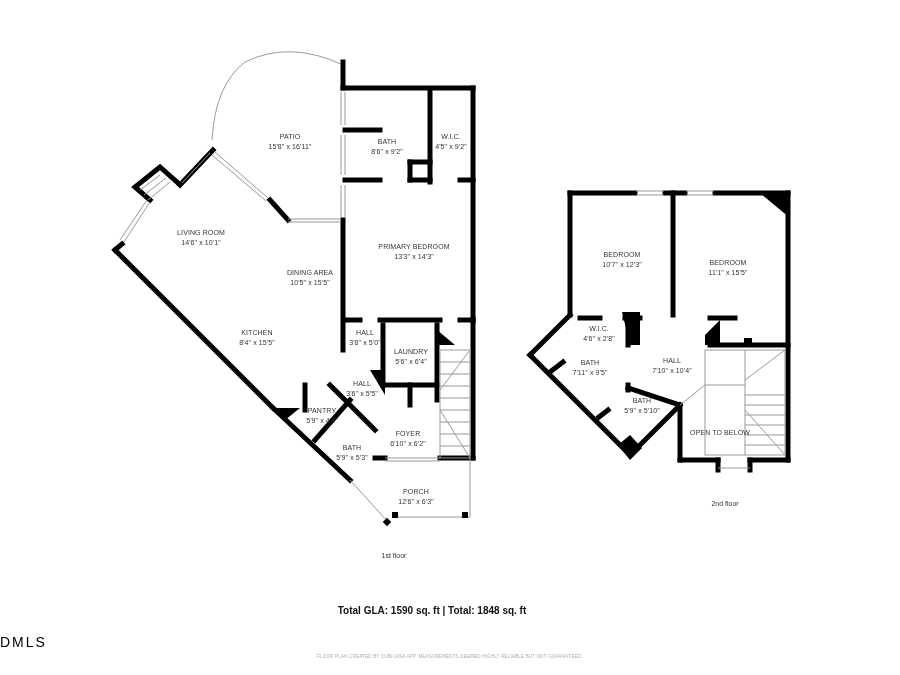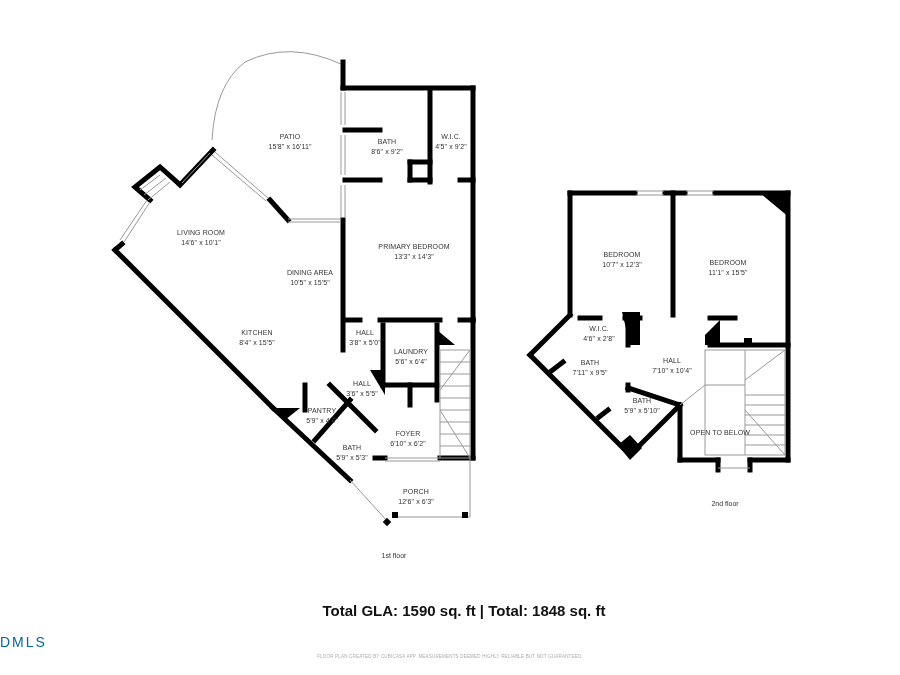--- a/index.html
+++ b/index.html
@@ -2,24 +2,24 @@
 <html><head>
 <meta charset="utf-8">
 <style>
   html, body { margin: 0; padding: 0; background: #ffffff; }
   body { width: 900px; height: 675px; position: relative; overflow: hidden; font-family: "Liberation Sans", sans-serif; }
   svg.plan { position: absolute; left: 0; top: 0; }
   .room-label { position: absolute; text-align: center; color: #333; font-size: 7px; line-height: 10px; transform: translate(-50%, -50%); white-space: nowrap; letter-spacing: 0.1px; }
   .room-label .name { display: block; text-transform: uppercase; }
   .room-label .dim { display: block; }
   .floor-label { position: absolute; font-size: 7px; color: #333; transform: translateX(-50%); }
-  .totals { position: absolute; left: 464px; top: 604px; transform: translateX(-50%); text-align: right; color: #111; font-size: 15px; line-height: 13px; white-space: nowrap; }
+  .totals { position: absolute; left: 432px; top: 604px; transform: translateX(-50%); text-align: right; color: #111; font-size: 10px; line-height: 13px; white-space: nowrap; }
   .totals .bold { font-weight: bold; }
   .disclaimer { position: absolute; left: 450px; top: 654px; transform: translateX(-50%); font-size: 4.5px; color: #aaa; white-space: nowrap; letter-spacing: 0.2px; }
-  .logo { position: absolute; left: 0px; top: 634px; font-size: 14px; color: #0369a1; letter-spacing: 2px; font-weight: 300; }
+  .logo { position: absolute; left: 0px; top: 634px; font-size: 14px; color: #000000; letter-spacing: 2px; font-weight: 300; }
 </style>
 </head>
 <body>
 
 <svg class="plan" width="900" height="675" viewBox="0 0 900 675">
 
   <path d="M343,65 Q290,40 245,62 Q215,85 212,140" fill="none" stroke="#999" stroke-width="1"></path>
 
   <g stroke="#000" stroke-width="5" fill="none" stroke-linecap="square">
 

